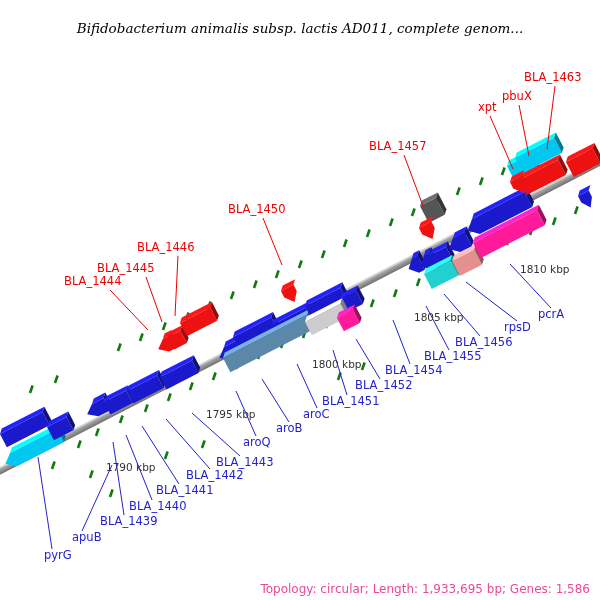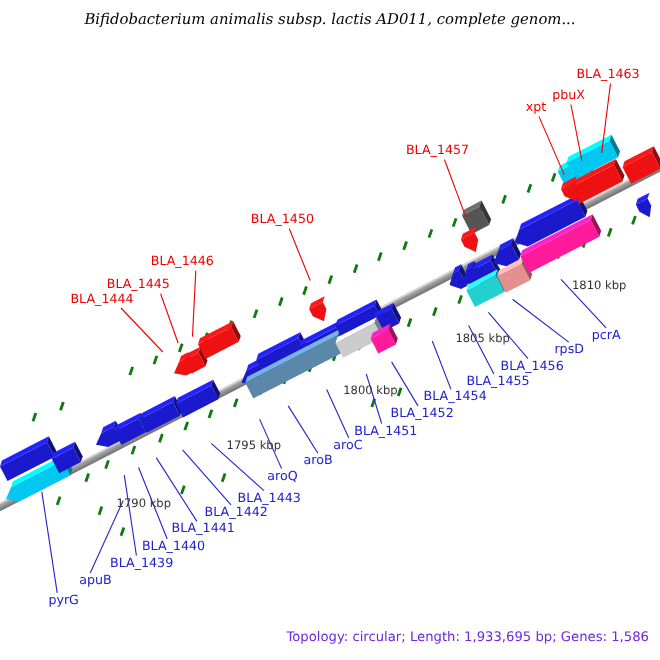--- a/index.html
+++ b/index.html
@@ -1,32 +1,32 @@
 <!DOCTYPE html>
 <html><head>
 <meta charset="utf-8">
 <style>
   html,body{margin:0;padding:0;}
   body{
     width:600px;height:600px;background:#ffffff;
     font-family:"DejaVu Sans", sans-serif;
     overflow:hidden;position:relative;
   }
-  #stage{position:absolute;left:0;top:0;width:600px;height:500px;}
+  #stage{position:absolute;left:0;top:10px;width:600px;height:500px;}
   #title{
     position:absolute;left:0;top:10px;width:600px;text-align:center;
     font-family:"DejaVu Serif", serif;font-style:italic;
     font-size:13.5px;color:#000;white-space:nowrap;
   }
   #footer-left{
     position:absolute;left:16px;top:572px;font-size:12px;color:#000;
     font-family:"DejaVu Sans", sans-serif;
   }
   #footer-right{
-    position:absolute;right:10px;top:572px;font-size:12px;color:#6d28d9;
+    position:absolute;right:10px;top:572px;font-size:12px;color:#ec4899;
     font-family:"DejaVu Sans", sans-serif;white-space:nowrap;
   }
   svg{position:absolute;left:0;top:0;width:600px;height:600px;}
   .lbl{font-family:"DejaVu Sans", sans-serif;font-size:11.5px;dominant-baseline:alphabetic;}
   .lbl-red{fill:#ee0000;}
   .lbl-blue{fill:#2222cc;}
   .lbl-kbp{fill:#333333;font-size:10.5px;}
   .lead-red{stroke:#ee0000;stroke-width:1;fill:none;}
   .lead-blue{stroke:#2222cc;stroke-width:1;fill:none;}
 </style>

